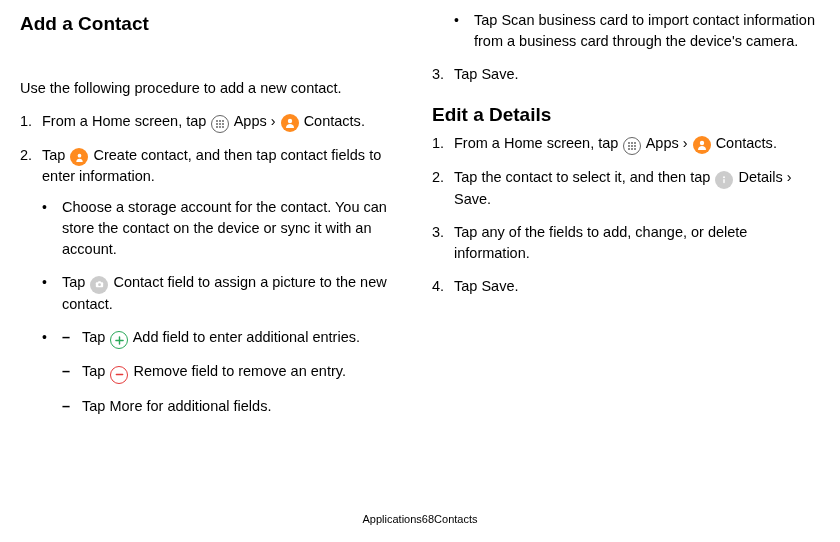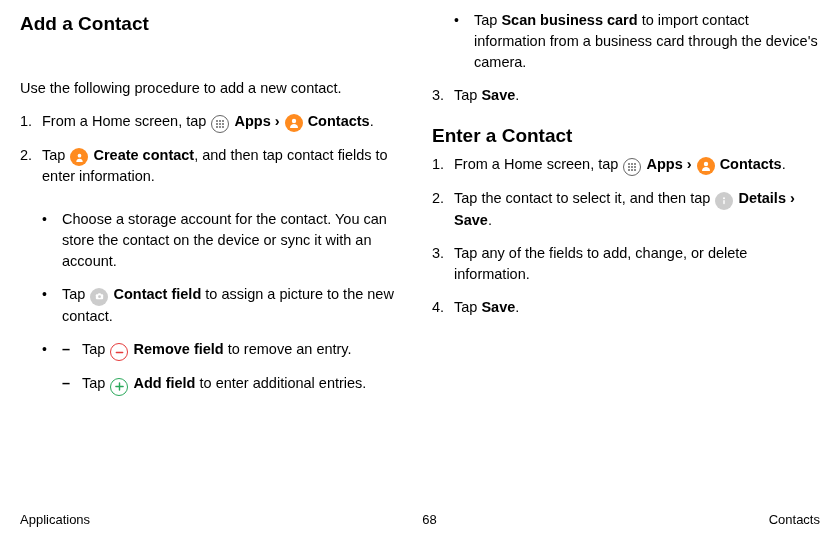--- a/index.html
+++ b/index.html
@@ -42,21 +42,21 @@
     }
     ol.num-list > li::before {
       counter-increment: step;
       content: counter(step) ".";
       position: absolute;
       left: 0;
       top: 0;
     }
     ul.bullets {
       list-style: none;
-      margin-top: 22px;
+      margin-top: 10px;
     }
     ul.bullets > li {
       position: relative;
       padding-left: 20px;
       margin-bottom: 12px;
     }
     ul.bullets > li::before {
       content: "•";
       position: absolute;
       left: 0;
@@ -72,21 +72,21 @@
       padding-left: 20px;
       margin-bottom: 12px;
     }
     ul.dash > li::before {
       content: "–";
       position: absolute;
       left: 0;
       top: 0;
       font-weight: bold;
     }
-    .b { font-weight: bold; }
+    .b { font-weight: normal; }
     .icon {
       display: inline-flex;
       align-items: center;
       justify-content: center;
       width: 18px;
       height: 18px;
       border-radius: 50%;
       vertical-align: -3px;
       margin: 0 1px;
     }
@@ -120,23 +120,23 @@
     }
     .icon-minus svg { width: 9px; height: 9px; }
     .icon-details {
       background: #ccc;
       color: #fff;
     }
     .icon-details svg { width: 10px; height: 10px; }
 
     .footer {
       display: flex;
-      justify-content: space-between;
+      justify-content: center;
       align-items: center;
-      font-size: 13px;
+      font-size: 11px;
       padding-top: 8px;
       height: 30px;
     }
   </style>
 </head>
 <body>
 
 <div class="page-content">
 
   <div class="column">
@@ -198,35 +198,38 @@
                   </g>
                   <circle cx="6" cy="6.2" r="1.5" fill="#ccc"></circle>
                 </svg>
             </span>
             <span class="b">Contact field</span><span> to assign a picture to the new contact.</span>
           </li>
           <li>
             <ul class="dash">
               <li>
                 <span>Tap </span>
+                <span class="icon icon-plus">
+                  <svg viewBox="0 0 10 10">
+                      <path d="M5 1 L5 9 M1 5 L9 5" stroke="currentColor" stroke-width="1.6" stroke-linecap="round"></path>
+                    </svg>
+                </span>
+                <span class="b">Add field</span><span> to enter additional entries.</span>
+              </li>
+              <li>
+                <span>Tap </span>
                 <span class="icon icon-minus">
                   <svg viewBox="0 0 10 10">
                       <path d="M1.5 5 L8.5 5" stroke="currentColor" stroke-width="1.6" stroke-linecap="round"></path>
                     </svg>
                 </span>
                 <span class="b">Remove field</span><span> to remove an entry.</span>
               </li>
               <li>
-                <span>Tap </span>
-                <span class="icon icon-plus">
-                  <svg viewBox="0 0 10 10">
-                      <path d="M5 1 L5 9 M1 5 L9 5" stroke="currentColor" stroke-width="1.6" stroke-linecap="round"></path>
-                    </svg>
-                </span>
-                <span class="b">Add field</span><span> to enter additional entries.</span>
+                <span>Tap </span><span class="b">More</span><span> for additional fields.</span>
               </li>
             </ul>
           </li>
         </ul>
       </li>
     </ol>
   </div>
 
   <div class="column">
     <ul class="bullets" style="margin-top:0">
@@ -234,21 +237,21 @@
         <span>Tap </span><span class="b">Scan business card</span><span> to import contact information from a business card through the device's camera.</span>
       </li>
     </ul>
 
     <ol class="num-list" style="counter-reset: step 2; margin-bottom:16px">
       <li>
         <span>Tap </span><span class="b">Save</span><span>.</span>
       </li>
     </ol>
 
-    <h2>Enter a Contact</h2>
+    <h2>Edit a Details</h2>
 
     <ol class="num-list">
       <li>
         <span>From a Home screen, tap </span>
         <span class="icon icon-apps">
           <svg viewBox="0 0 10 10">
               <g fill="#666">
                 <circle cx="2" cy="2" r="1"></circle>
                 <circle cx="5" cy="2" r="1"></circle>
                 <circle cx="8" cy="2" r="1"></circle>

